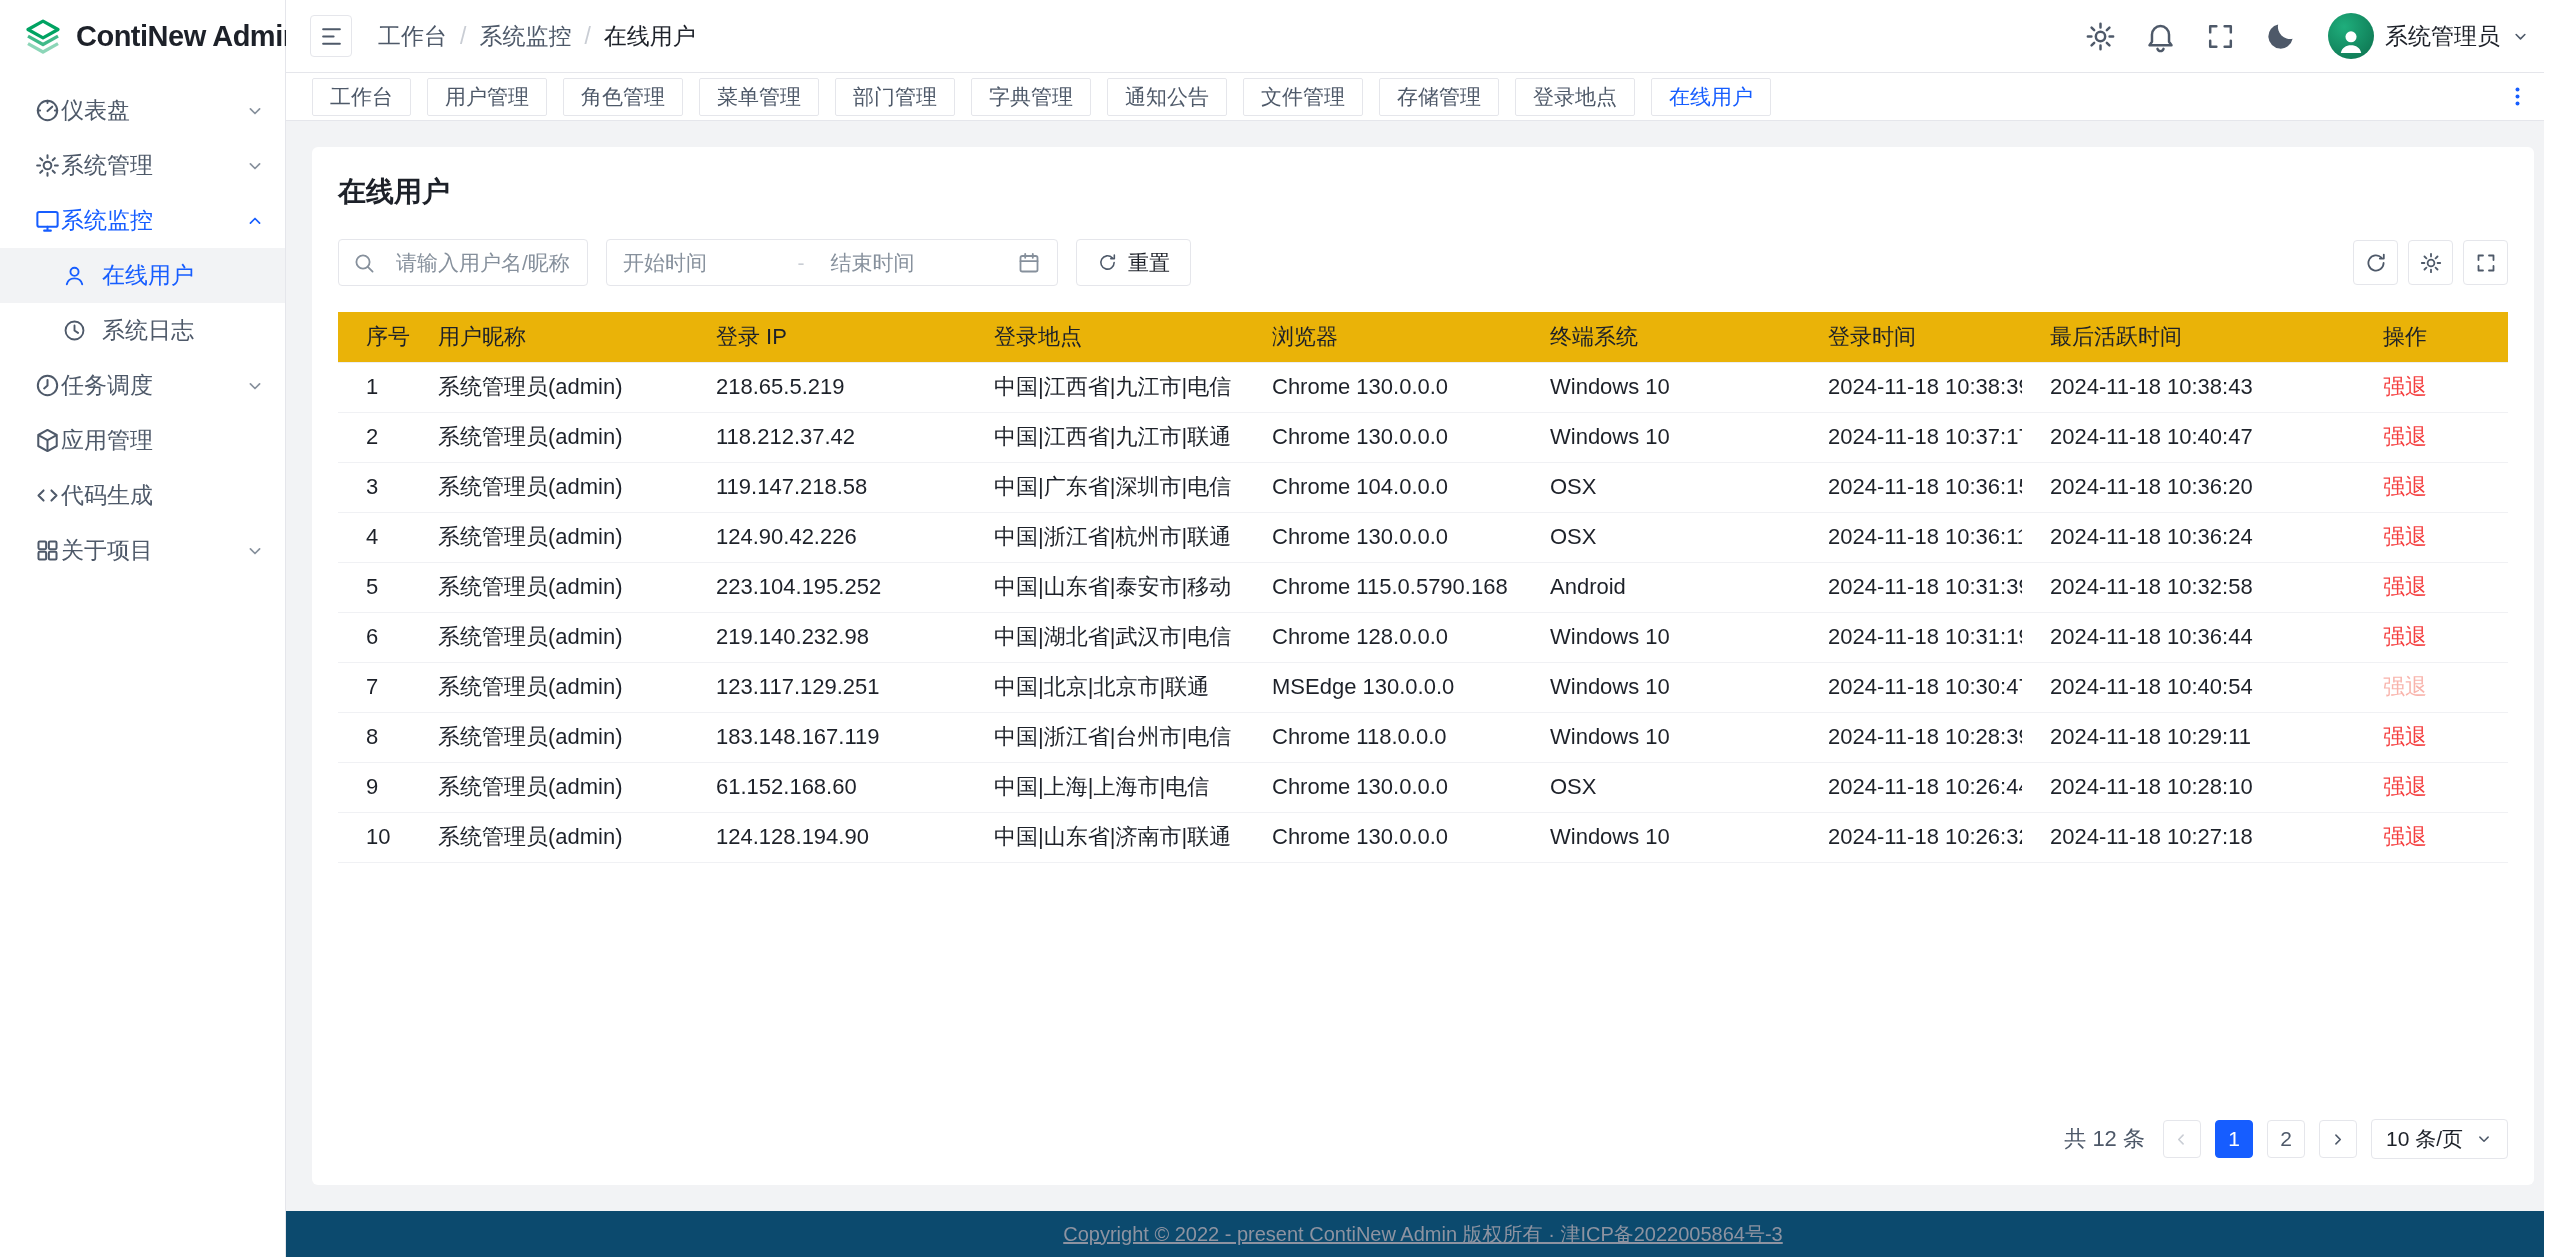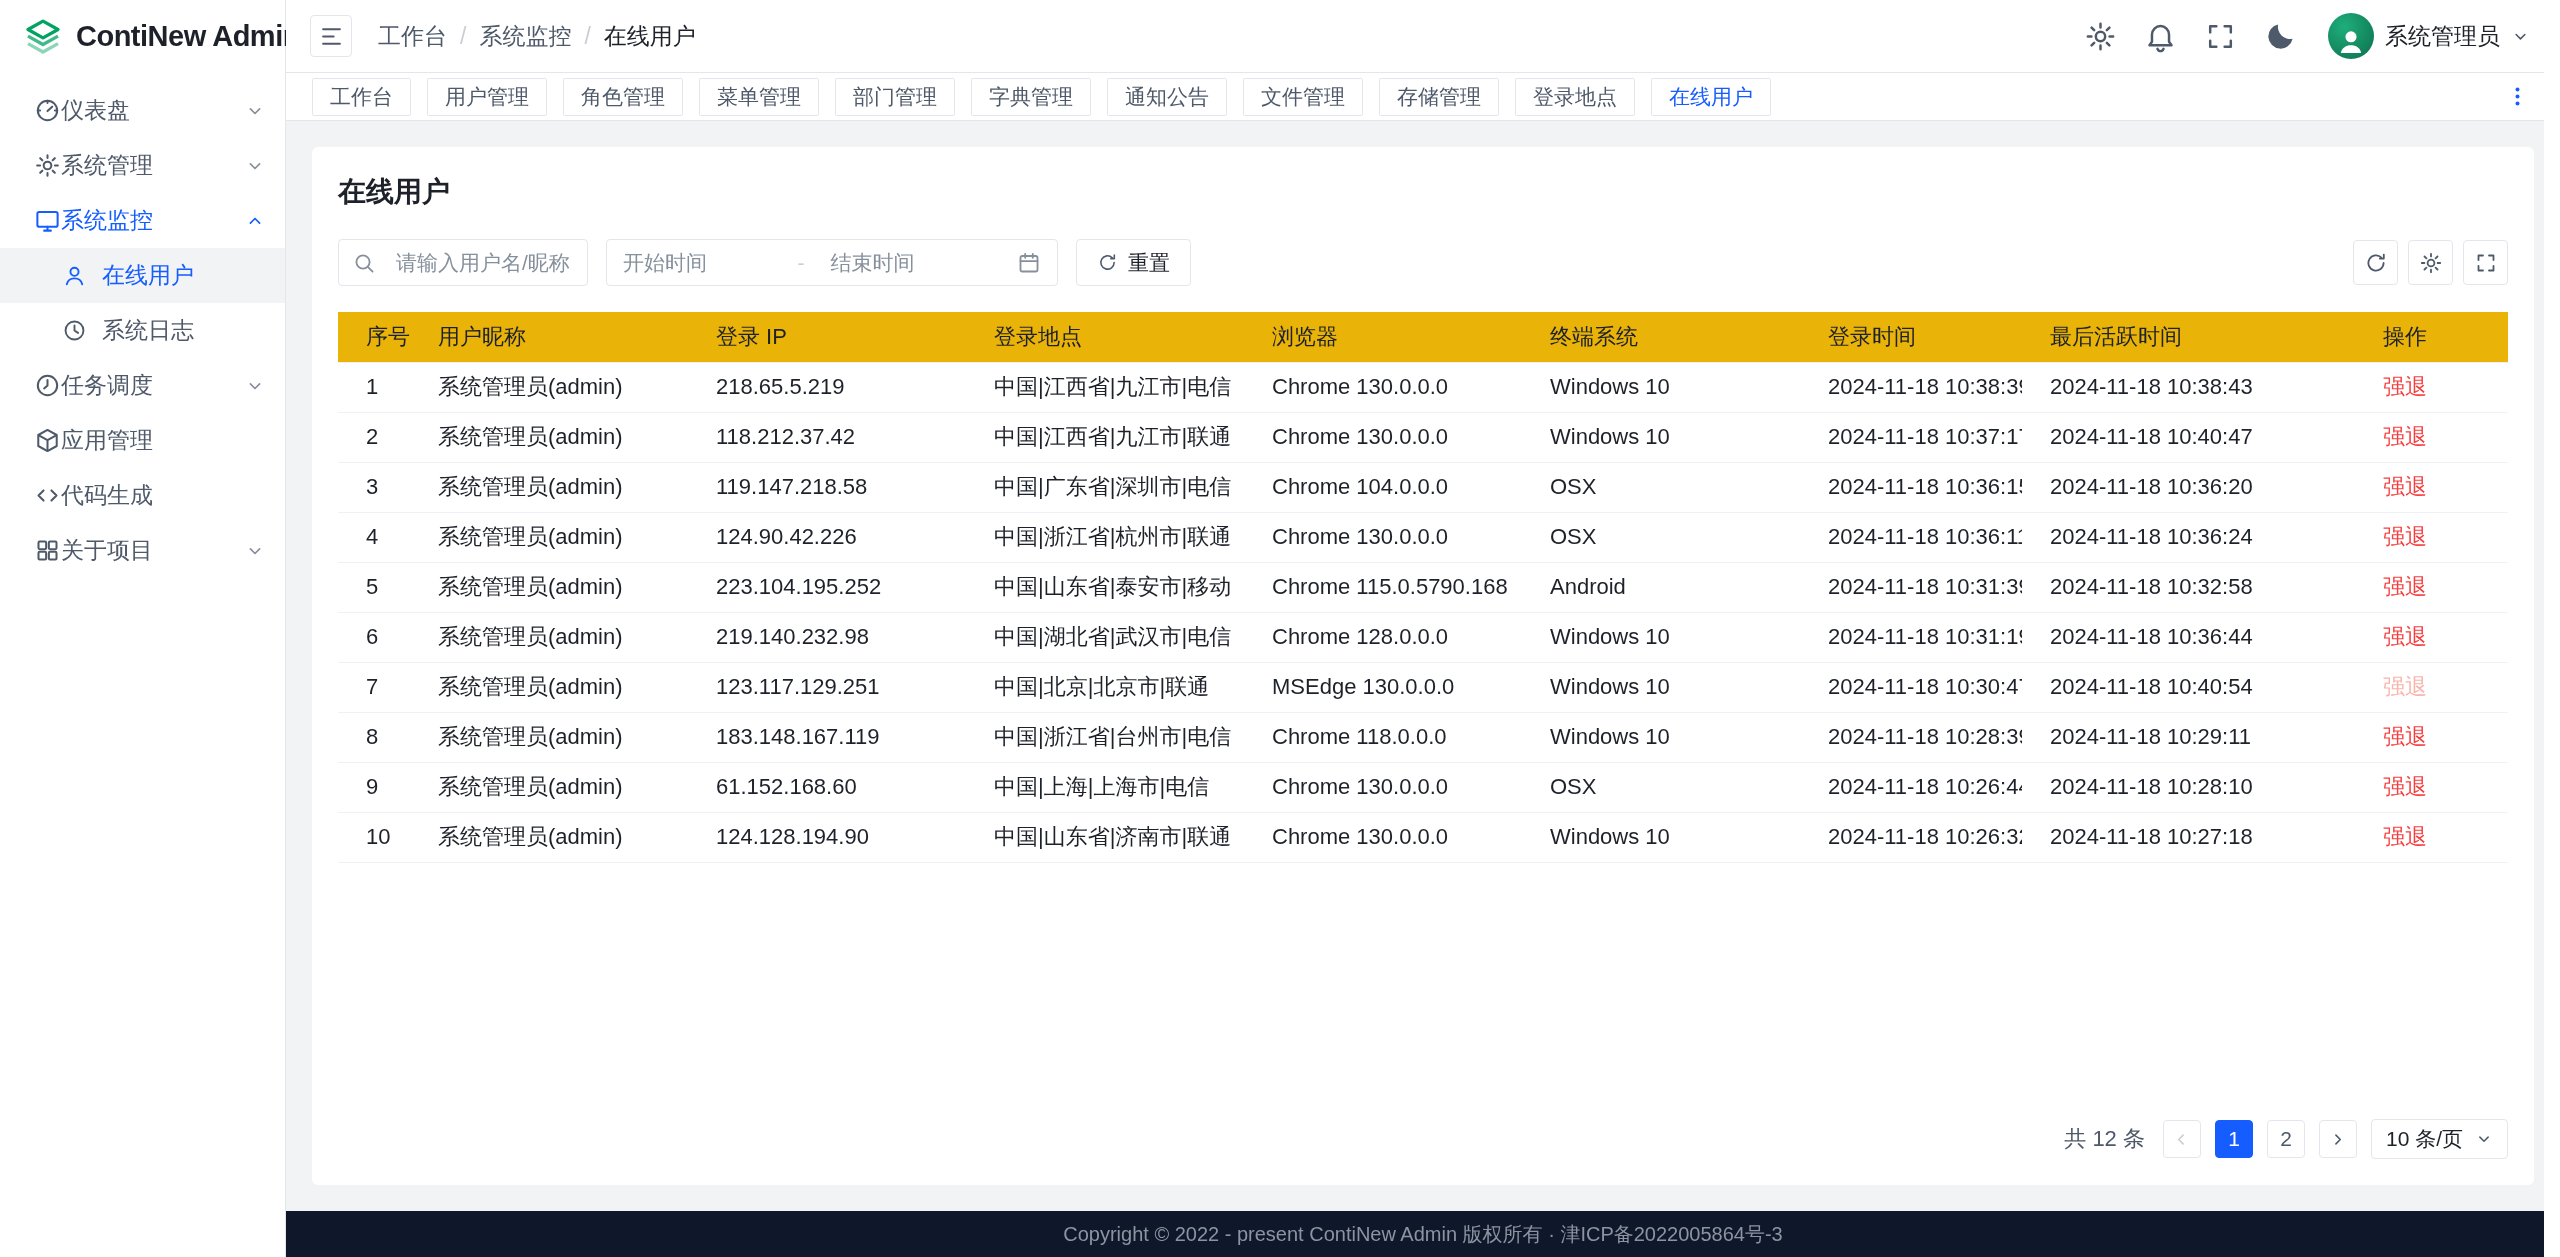--- a/index.html
+++ b/index.html
@@ -92,21 +92,21 @@
   .pagination{margin-top:auto;padding-top:24px;display:flex;align-items:center;justify-content:flex-end;gap:14px;font-size:22px;color:var(--text-2);}
   .pg-total{color:var(--text-2);white-space:nowrap;margin-right:4px;}
   .pages{display:flex;gap:14px;}
   .pg-btn{min-width:38px;height:38px;border-radius:4px;display:flex;align-items:center;justify-content:center;background:#fff;border:1px solid var(--border);color:var(--text-2);cursor:pointer;font-size:21px;}
   .pg-btn .icon{width:19px;height:19px;}
   .pg-btn.arrow-disabled{color:#c9cdd4;}
   .pg-btn.active{background:var(--primary);border-color:var(--primary);color:#fff;}
   .size-select{height:40px;border:1px solid var(--border);border-radius:4px;display:flex;align-items:center;gap:12px;padding:0 14px;font-size:21px;color:var(--text-1);cursor:pointer;background:#fff;}
   .size-select .icon{width:18px;height:18px;color:var(--text-2);}
 
-  .footer{height:46px;background:#0f172a;display:flex;align-items:center;justify-content:center;color:#8d93a1;font-size:20px;}
+  .footer{height:46px;background:#0c4a6e;display:flex;align-items:center;justify-content:center;color:#8d93a1;font-size:20px;text-decoration:underline;}
 
   .scroll-strip{position:absolute;right:0;top:0;width:16px;height:100%;background:#fff;z-index:4;}
 </style>
 </head>
 <body>
 
 <div class="app">
 
   <aside class="sidebar">
     <div class="logo-row">

